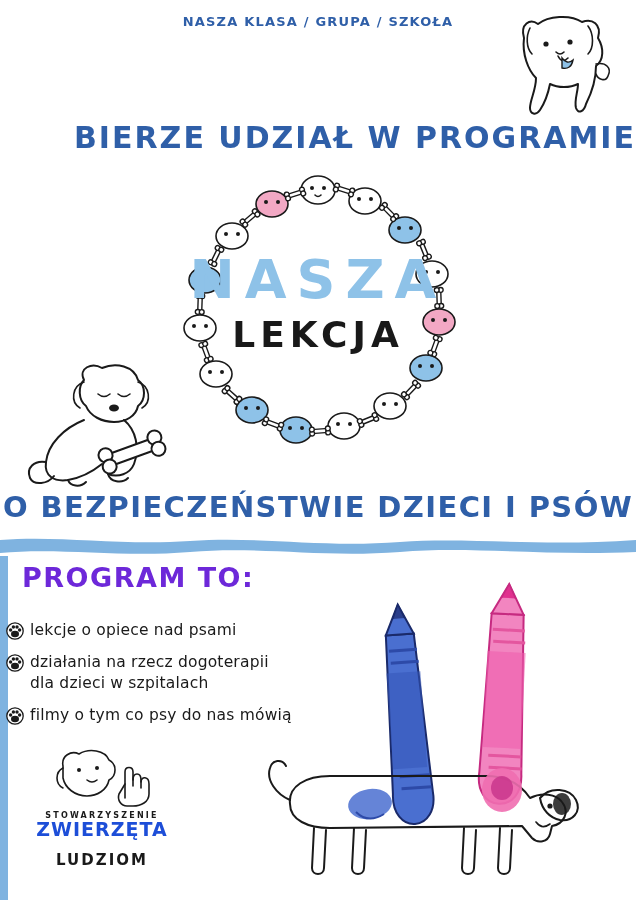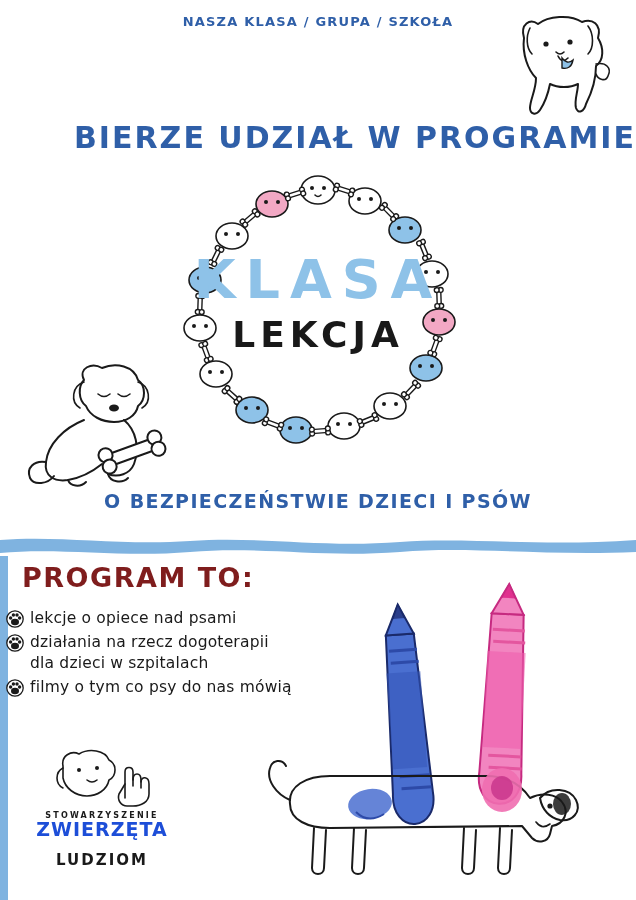--- a/index.html
+++ b/index.html
@@ -51,21 +51,21 @@
     color: #2f5fa8;
     white-space: nowrap;
   }
   .headline-bottom {
     position: absolute;
     top: 490px;
     left: 0;
     width: 636px;
     text-align: center;
     font-family: "DejaVu Sans", sans-serif;
-    font-size: 19px;
+    font-size: 29px;
     font-weight: 700;
     letter-spacing: 1.4px;
     color: #2f5fa8;
     white-space: nowrap;
   }
 
   
   .logo-wrap {
     position: absolute;
     top: 168px;
@@ -109,32 +109,33 @@
 
   
   .program-title {
     position: absolute;
     top: 562px;
     left: 22px;
     font-family: "DejaVu Sans", sans-serif;
     font-size: 27px;
     font-weight: 700;
     letter-spacing: 1.5px;
-    color: #7f1d1d;
+    color: #6d28d9;
   }
   .bullets {
     position: absolute;
     top: 608px;
     left: 6px;
     width: 350px;
   }
   .bullet-row {
     display: flex;
     align-items: flex-start;
     margin-bottom: 4px;
+    margin-top: 12px;
   }
   .paw {
     width: 18px;
     height: 18px;
     flex: 0 0 18px;
     margin-top: 2px;
     margin-right: 6px;
   }
   .bullet-text {
     font-family: "DejaVu Sans", sans-serif;
@@ -400,21 +401,21 @@
           <g transform="translate(137,26) rotate(342)">
               <rect x="-7" y="-2" width="14" height="4" rx="2"></rect>
               <circle cx="-8" cy="-2" r="2.4"></circle>
               <circle cx="-8" cy="2" r="2.4"></circle>
               <circle cx="8" cy="-2" r="2.4"></circle>
               <circle cx="8" cy="2" r="2.4"></circle>
             </g>
         </g>
       </g>
     </svg>
-    <div class="logo-psia">KLASA</div>
+    <div class="logo-psia">NASZA</div>
     <div class="logo-lekcja">LEKCJA</div>
   </div>
 
   <div style="position:absolute; top:356px; left:14px; width:170px; height:140px;">
     <svg width="170" height="140" viewBox="0 0 170 140">
       <path class="ink" d="M70 24 C64 12, 78 6, 88 12 C102 6, 120 10, 124 24 C132 30, 132 44, 124 50 C122 60, 112 66, 100 66 C88 66, 76 60, 72 50 C64 44, 64 30, 70 24 Z"></path>
       <path class="ink-thin" d="M70 26 C58 30, 56 46, 66 52"></path>
       <path class="ink-thin" d="M124 26 C136 30, 138 46, 128 52"></path>
       <path class="ink-thin" d="M84 38 q6 5 12 0"></path>
       <path class="ink-thin" d="M104 38 q6 5 12 0"></path>

